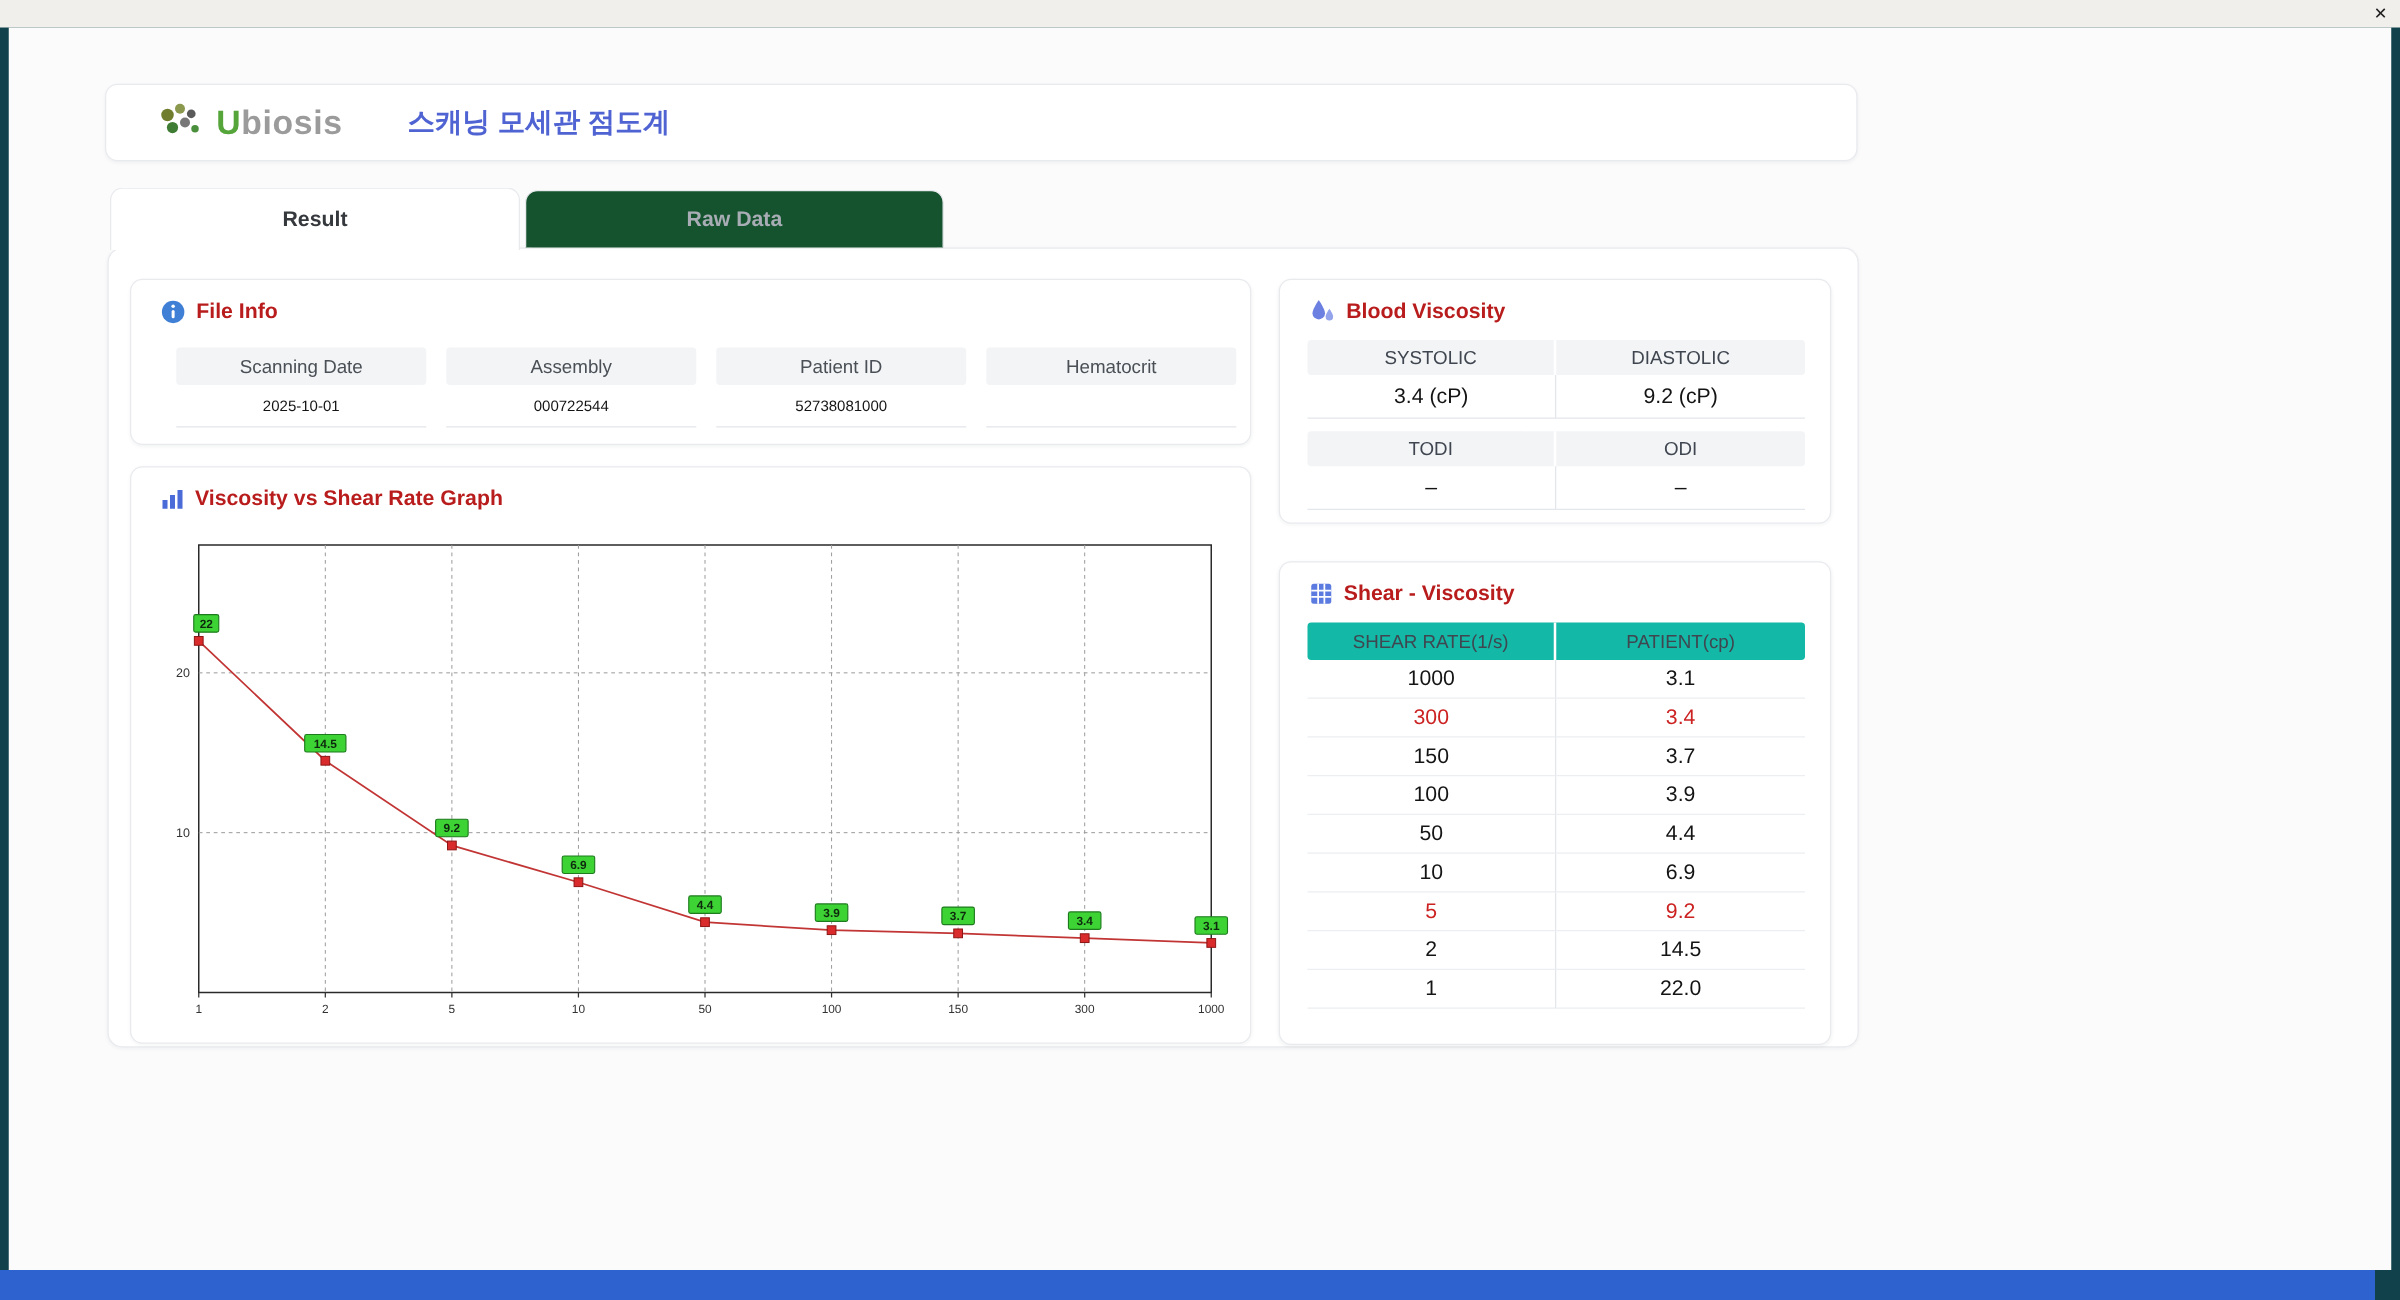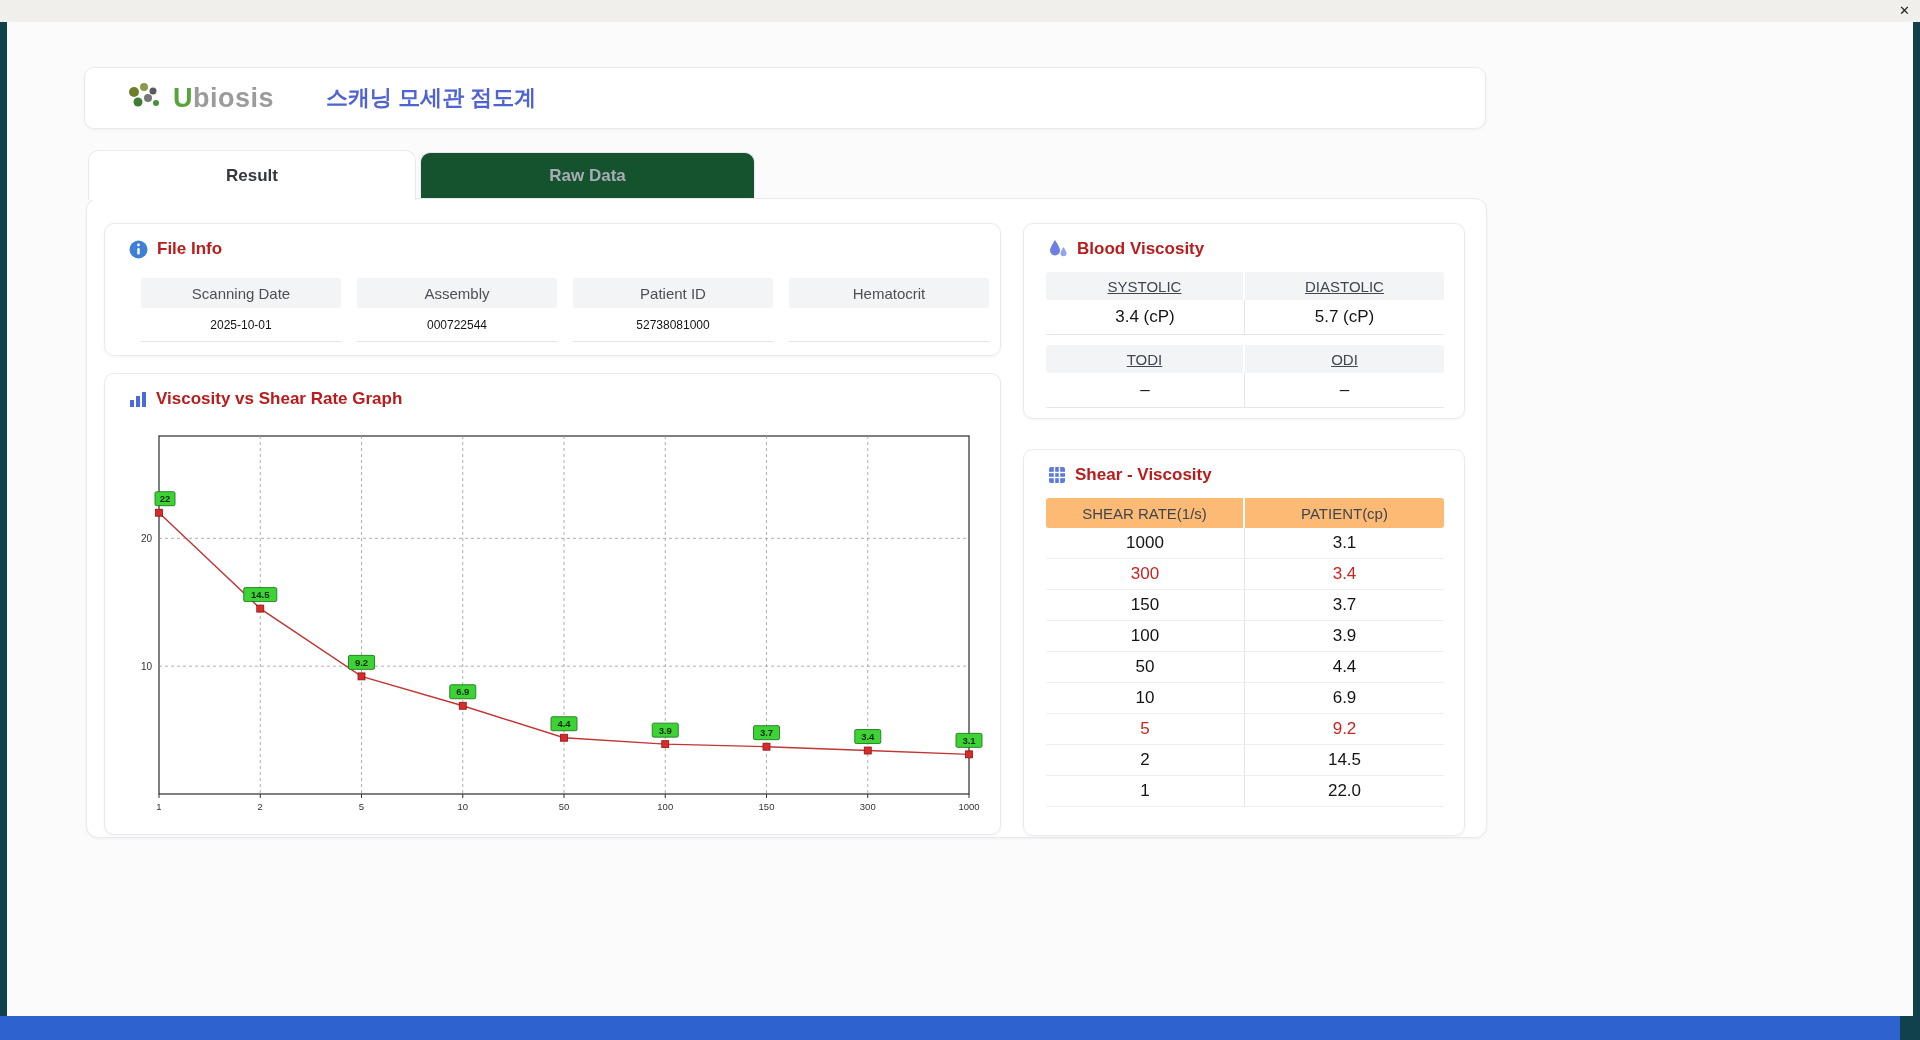--- a/index.html
+++ b/index.html
@@ -50,31 +50,31 @@
 
   
   .graph-card { left:17px; top:174px; width:897px; height:462px;text-align:right; }
   #chart-svg { position:absolute; left:20px; top:52px; }
 
   
   .blood-card { left:936px; top:24px; width:442px; height:196px; }
   .bv-grid { position:absolute; left:22px; top:48px; width:398px; }
   .bv-row { display:flex; }
   .bv-labels { background:#f3f4f6; border-radius:3px; margin-top:10px; }
-  .bv-labels .bv-cell { height:28px; font-size:15px; color:#3f4650;text-decoration:underline; }
+  .bv-labels .bv-cell { height:28px; font-size:15px; color:#3f4650; }
   .bv-labels .bv-cell:first-child { border-right:2px solid #fff; }
   .bv-values .bv-cell { height:35px; font-size:17px; color:#141414; border-bottom:1px solid #e3e6ea; }
   .bv-values .bv-cell:first-child { border-right:1px solid #e3e6ea; }
   .bv-cell { flex:1 1 50%; display:flex; align-items:center; justify-content:center; }
   .bv-grid .bv-labels:first-child { margin-top:0; }
 
   
   .shear-card { left:936px; top:250px; width:442px; height:387px; }
   .sv-table { position:absolute; left:22px; top:48px; width:398px; }
-  .sv-head { display:flex; background:#fdba74; border-radius:3px; }
+  .sv-head { display:flex; background:#14b8a6; border-radius:3px; }
   .sv-head .sv-cell { height:30px; font-size:15px; color:#3f4650; }
   .sv-head .sv-cell:first-child { border-right:2px solid #fff; }
   .sv-row { display:flex; }
   .sv-row .sv-cell { height:31px; font-size:17px; color:#141414; border-bottom:1px solid #eceef1; }
   .sv-row .sv-cell:first-child { border-right:1px solid #e3e6ea; }
   .sv-row.hl .sv-cell { color:#cc2222; }
   .sv-cell { flex:1 1 50%; display:flex; align-items:center; justify-content:center; }
 </style>
 </head>
 <body>
@@ -213,21 +213,21 @@
         </svg>
         <span>Blood Viscosity</span>
       </div>
       <div class="bv-grid">
           <div class="bv-row bv-labels">
             <div class="bv-cell">SYSTOLIC</div>
             <div class="bv-cell">DIASTOLIC</div>
           </div>
           <div class="bv-row bv-values">
             <div class="bv-cell">3.4 (cP)</div>
-            <div class="bv-cell">5.7 (cP)</div>
+            <div class="bv-cell">9.2 (cP)</div>
           </div>
           <div class="bv-row bv-labels">
             <div class="bv-cell">TODI</div>
             <div class="bv-cell">ODI</div>
           </div>
           <div class="bv-row bv-values">
             <div class="bv-cell">–</div>
             <div class="bv-cell">–</div>
           </div>
         </div>

